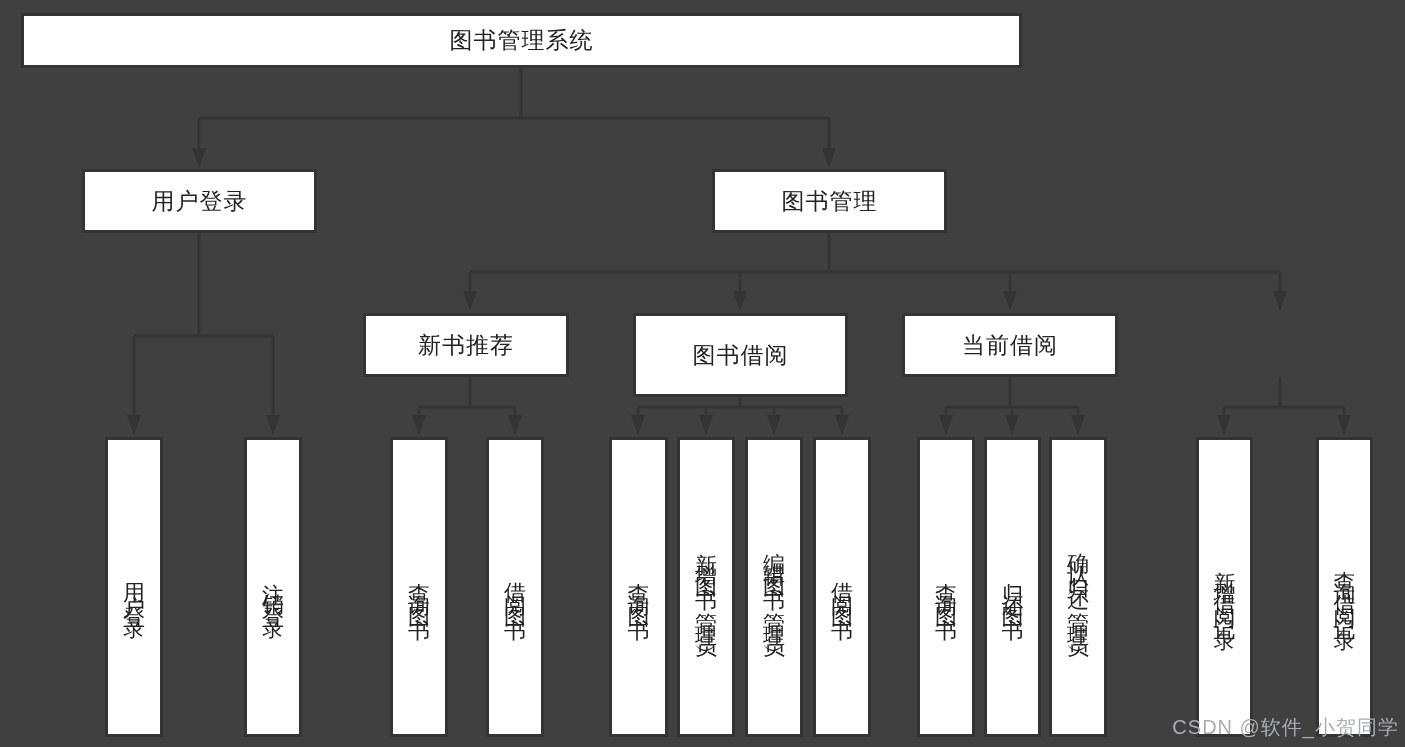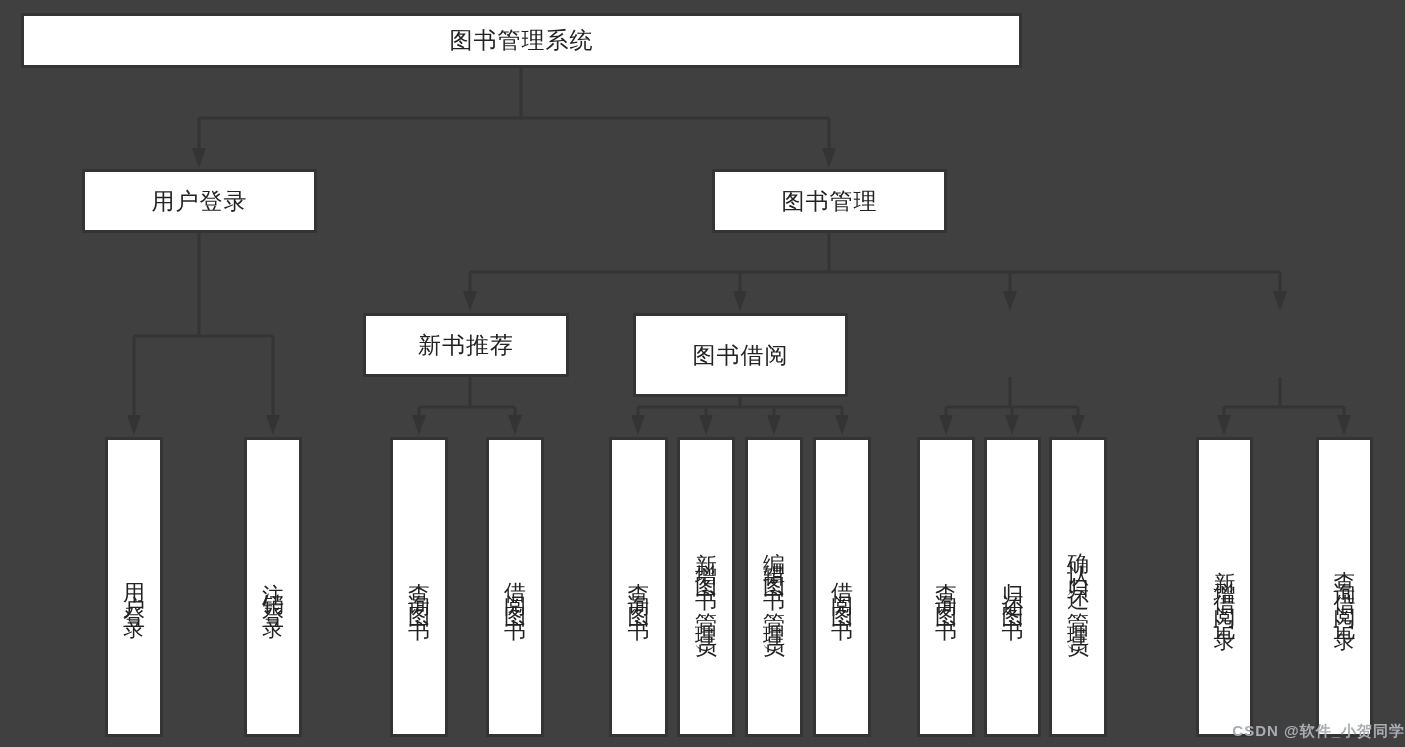--- a/index.html
+++ b/index.html
@@ -33,27 +33,26 @@
     writing-mode: vertical-rl;
     text-orientation: mixed;
     font-size: 22px;
     letter-spacing: 12px;
     line-height: 1;
     white-space: normal;
     padding-top: 4px;
   }
   .watermark {
     position: absolute;
-    right: 0;
+    right: 6px;
     bottom: 6px;
     color: #a9adb3;
-    font-size: 15px;
+    font-size: 20px;
     letter-spacing: 1px;
     z-index: 5;
-    font-weight: bold;
   }
 </style>
 </head>
 <body>
 
 <div class="canvas">
 
   <svg class="connectors" viewBox="0 0 1405 747" xmlns="http://www.w3.org/2000/svg">
     <g stroke="#343434" stroke-width="3" fill="none">
 
@@ -94,20 +93,21 @@
     </g>
   </svg>
 
   <div class="box" style="left:21px; top:13px; width:1001px; height:55px;">图书管理系统</div>
 
   <div class="box" style="left:82px; top:169px; width:235px; height:64px;">用户登录</div>
   <div class="box" style="left:712px; top:169px; width:235px; height:64px;">图书管理</div>
 
   <div class="box" style="left:363px; top:313px; width:206px; height:64px;">新书推荐</div>
   <div class="box" style="left:633px; top:313px; width:215px; height:84px;">图书借阅</div>
+  <div class="box" style="left:902px; top:313px; width:216px; height:64px;">当前借阅</div>
 
   <div class="box vbox" style="left:105px; top:437px; width:58px; height:300px;">用户登录</div>
   <div class="box vbox" style="left:244px; top:437px; width:58px; height:300px;">注销登录</div>
 
   <div class="box vbox" style="left:390px; top:437px; width:58px; height:300px;">查询图书</div>
   <div class="box vbox" style="left:486px; top:437px; width:58px; height:300px;">借阅图书</div>
 
   <div class="box vbox" style="left:609px; top:437px; width:59px; height:300px;">查询图书</div>
   <div class="box vbox" style="left:677px; top:437px; width:58px; height:300px;">新增图书（管理员）</div>
   <div class="box vbox" style="left:745px; top:437px; width:58px; height:300px;">编辑图书（管理员）</div>

